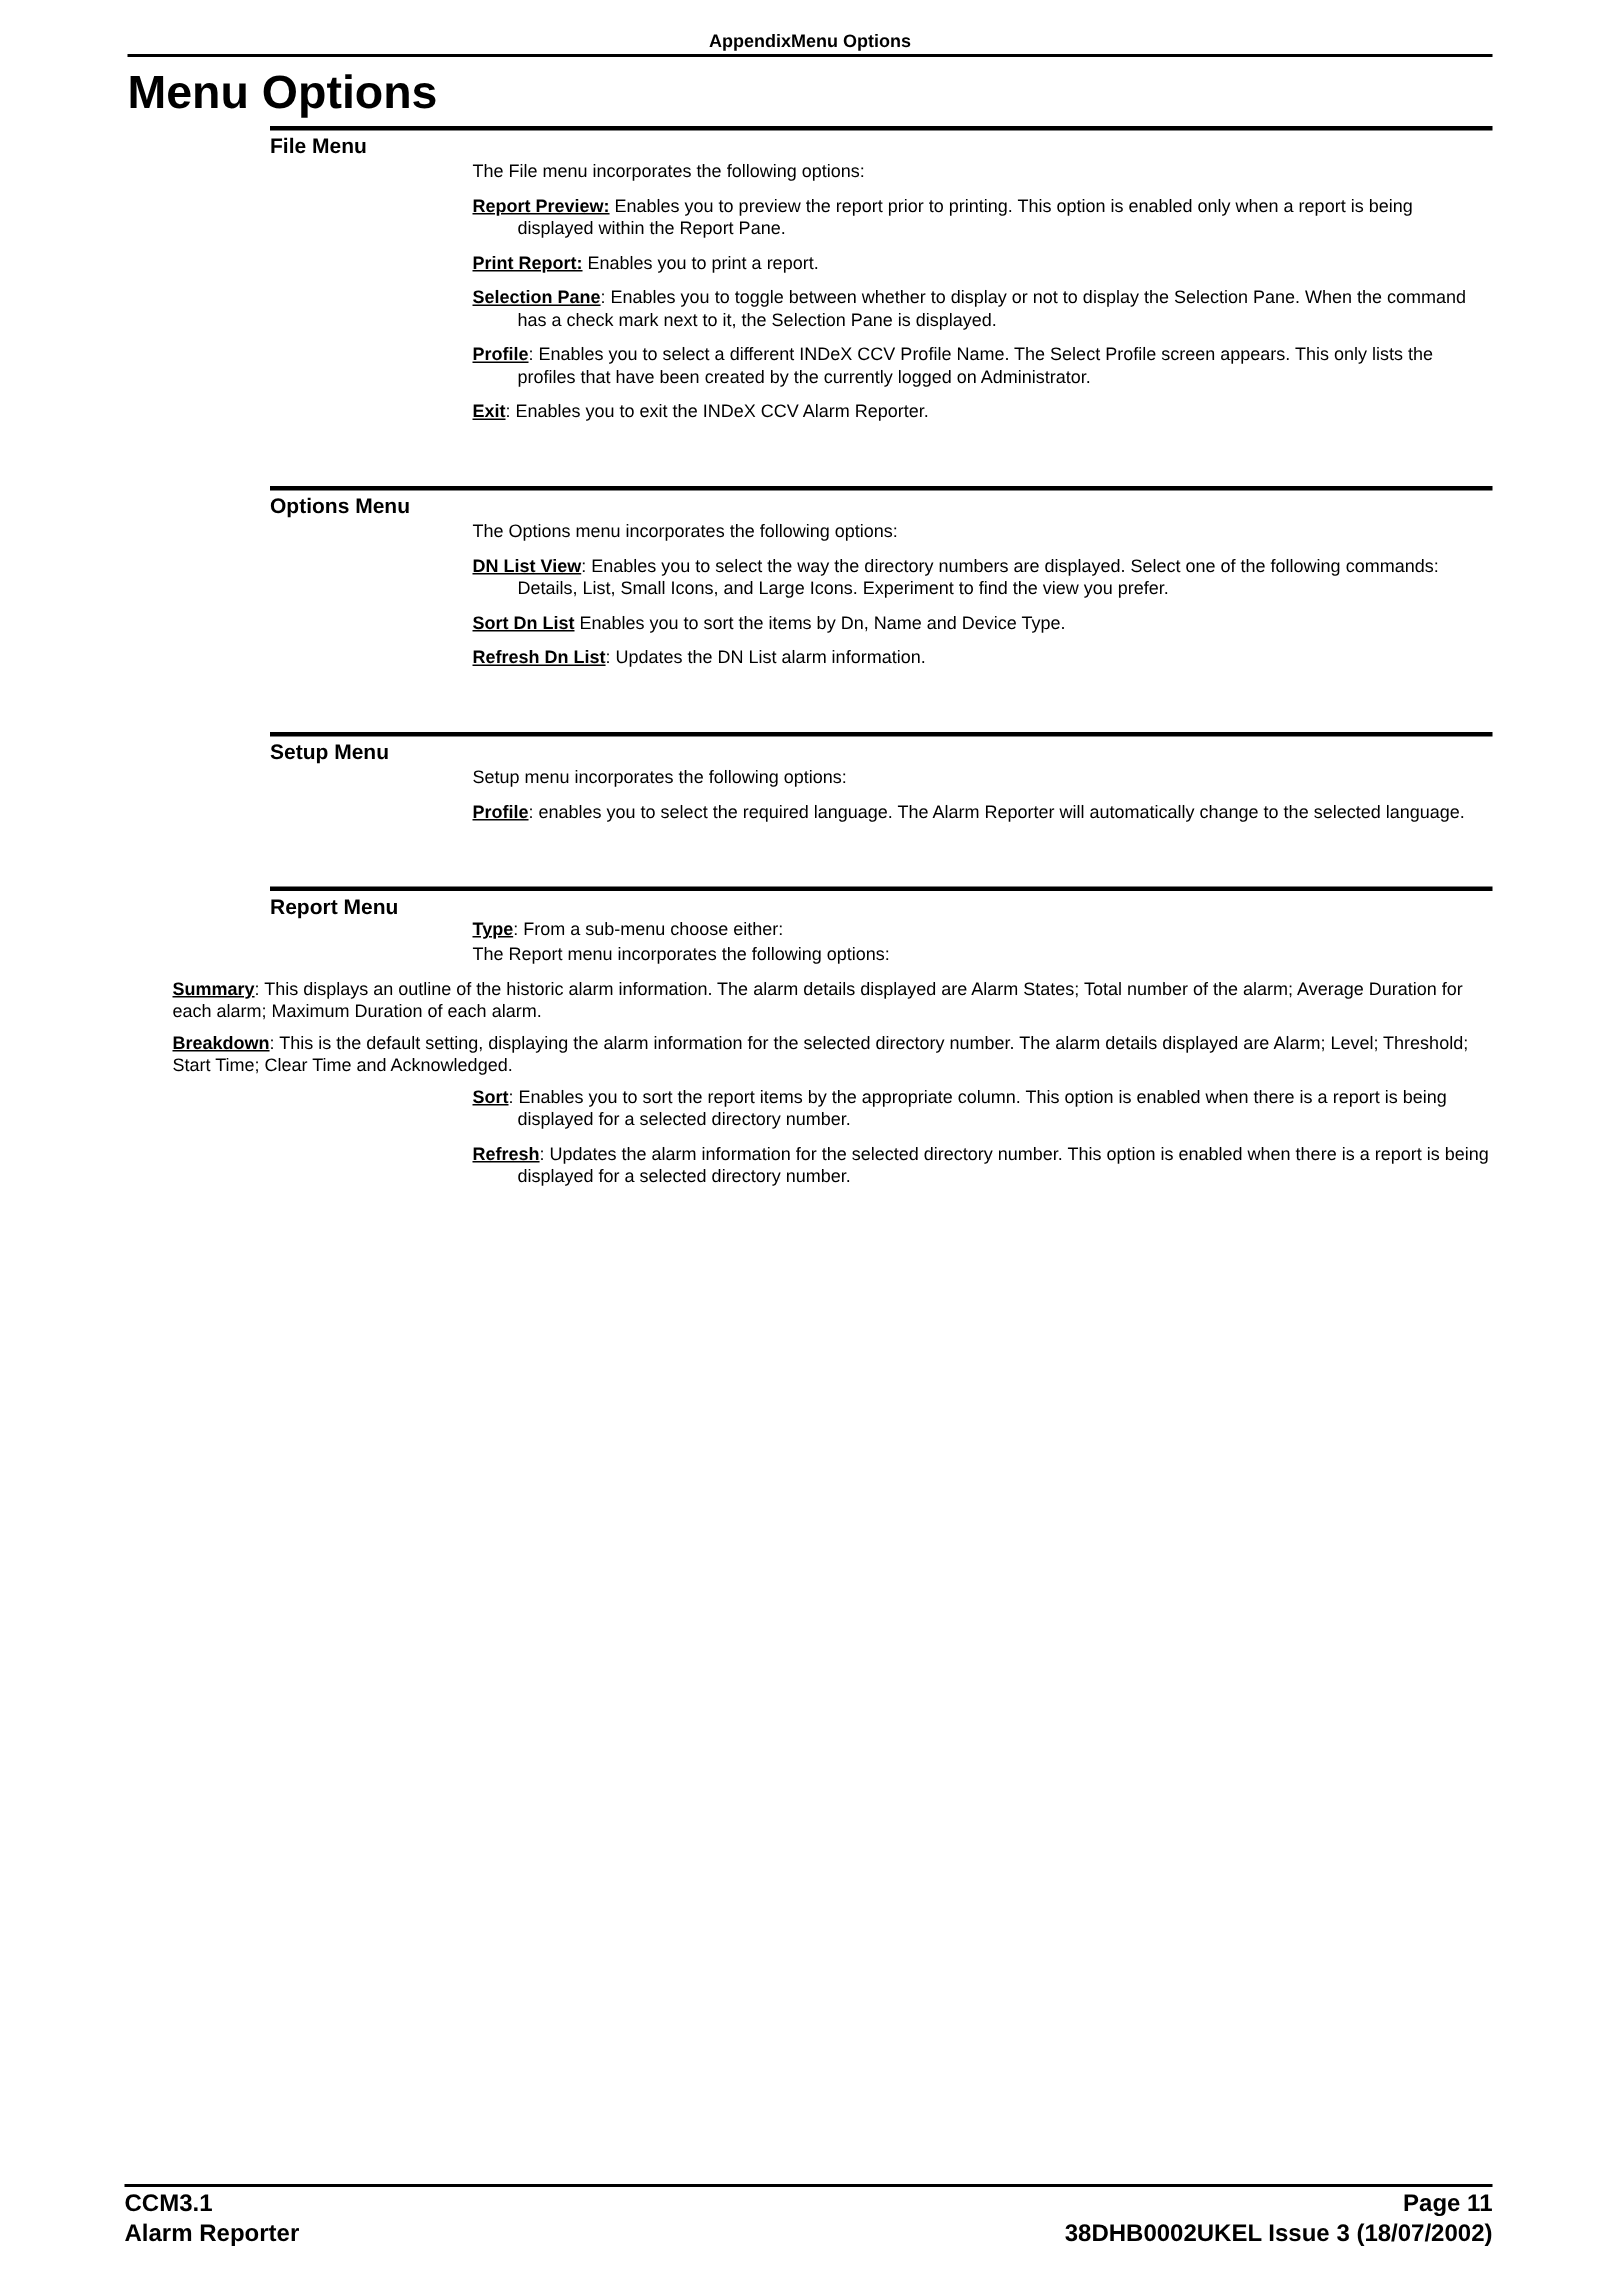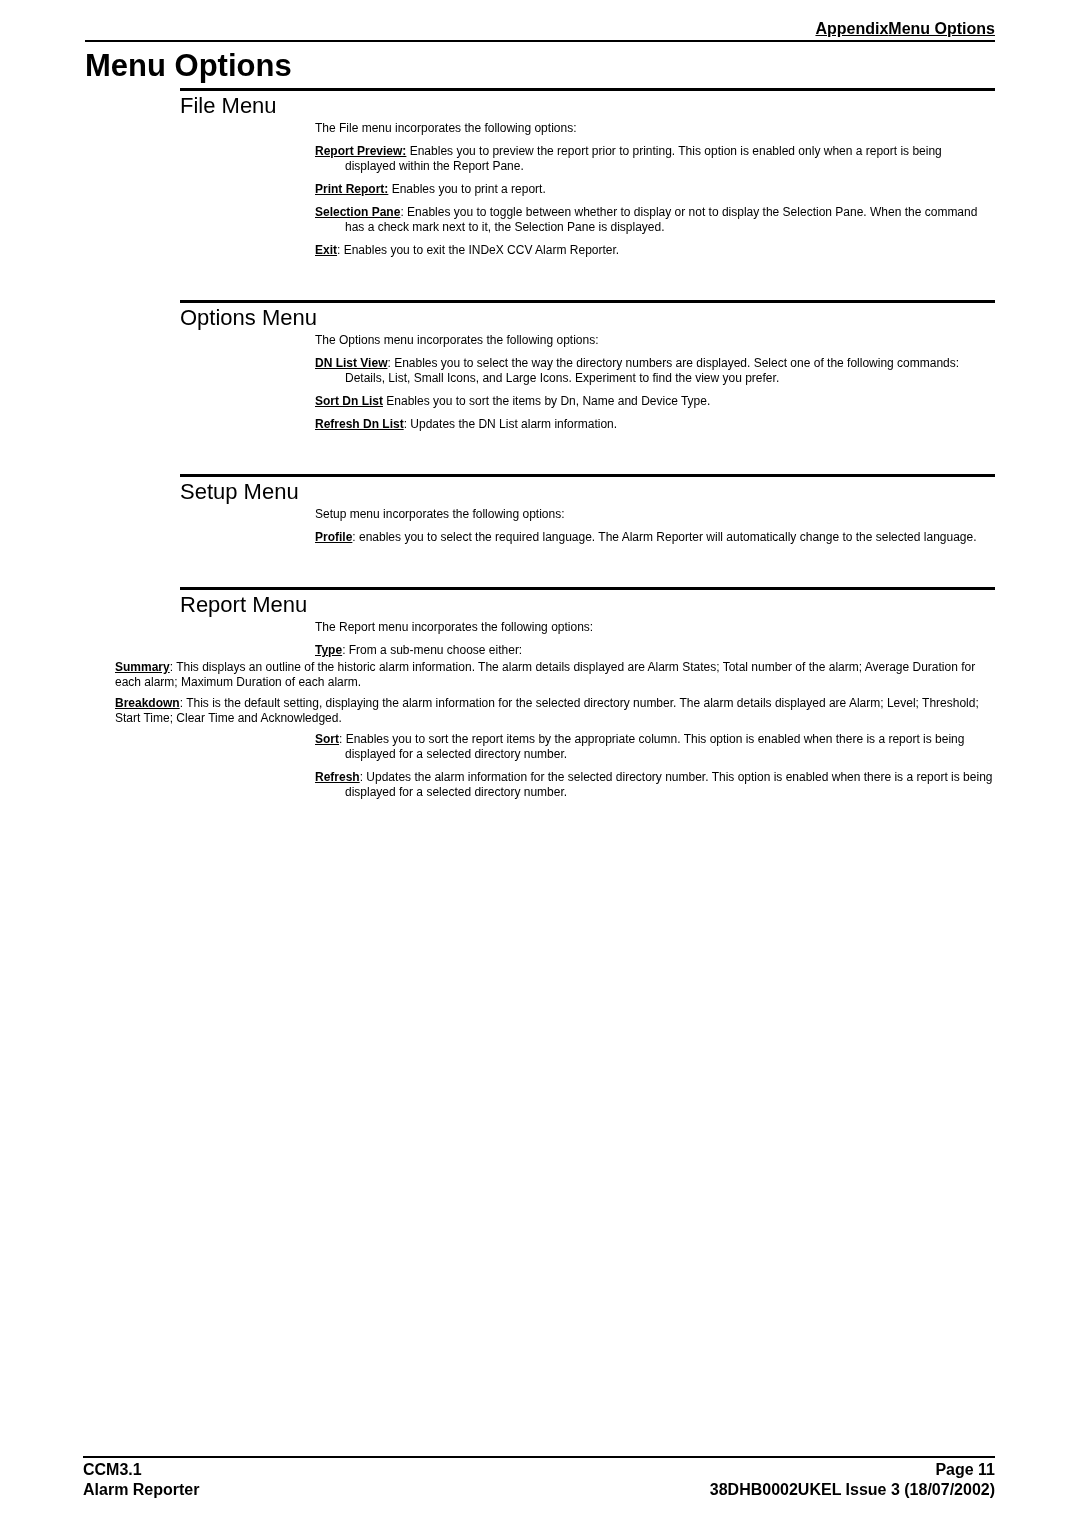--- a/index.html
+++ b/index.html
@@ -11,45 +11,44 @@
       font-family: Arial, Helvetica, sans-serif;
       background: #fff;
       color: #000;
       width: 1080px;
       height: 1528px;
       position: relative;
       padding: 20px 85px 30px 85px;
     }
     .header-row {
       display: flex;
-      justify-content: flex-end;
-      font-size: 16px;
+      justify-content: center;
+      font-size: 12px;
       font-weight: bold;
       padding-bottom: 2px;
       border-bottom: 2px solid #000;
-      text-decoration: underline;
     }
     .main-title {
       font-size: 31px;
       font-weight: bold;
       margin-top: 6px;
       margin-bottom: 2px;
     }
     .section {
       margin-top: 4px;
     }
     .thick-rule {
       border: none;
       border-top: 3px solid #000;
       margin-left: 95px;
       margin-right: 0;
     }
     .section-title {
-      font-size: 22px;
-      font-weight: normal;
+      font-size: 14px;
+      font-weight: bold;
       margin-left: 95px;
       margin-top: 2px;
     }
     .body-text {
       font-size: 12px;
       line-height: 1.25;
       margin-left: 230px;
     }
     .intro {
       margin-top: 2px;
@@ -100,20 +99,21 @@
 
 <h1 class="main-title">Menu Options</h1>
 
 <div class="section">
   <hr class="thick-rule">
   <h2 class="section-title">File Menu</h2>
   <p class="body-text intro">The File menu incorporates the following options:</p>
   <p class="body-text entry"><b>Report Preview:</b><span> Enables you to preview the report prior to printing.  This option is enabled only when a report is being displayed within the Report Pane.</span></p>
   <p class="body-text entry"><b>Print Report:</b><span> Enables you to print a report.</span></p>
   <p class="body-text entry"><b>Selection Pane</b><span>: Enables you to toggle between whether to display or not to display the Selection Pane.  When the command has a check mark next to it, the Selection Pane is displayed.</span></p>
+  <p class="body-text entry"><b>Profile</b><span>: Enables you to select a different INDeX CCV Profile Name.  The Select Profile screen appears.  This only lists the profiles that have been created by the currently logged on Administrator.</span></p>
   <p class="body-text entry"><b>Exit</b><span>: Enables you to exit the INDeX CCV Alarm Reporter.</span></p>
 </div>
 
 <div class="section-gap"></div>
 
 <div class="section">
   <hr class="thick-rule">
   <h2 class="section-title">Options Menu</h2>
   <p class="body-text intro">The Options menu incorporates the following options:</p>
   <p class="body-text entry"><b>DN List View</b><span>: Enables you to select the way the directory numbers are displayed.  Select one of the following commands: Details, List, Small Icons, and Large Icons.  Experiment to find the view you prefer.</span></p>
@@ -128,22 +128,22 @@
   <h2 class="section-title">Setup Menu</h2>
   <p class="body-text intro">Setup menu incorporates the following options:</p>
   <p class="body-text entry"><b>Profile</b><span>: enables you to select the required language.  The Alarm Reporter will automatically change to the selected language.</span></p>
 </div>
 
 <div class="section-gap"></div>
 
 <div class="section">
   <hr class="thick-rule">
   <h2 class="section-title">Report Menu</h2>
+  <p class="body-text entry" style="margin-bottom:2px;"><b>Type</b><span>: From a sub-menu choose either:</span></p>
   <p class="body-text intro">The Report menu incorporates the following options:</p>
-  <p class="body-text entry" style="margin-bottom:2px;"><b>Type</b><span>: From a sub-menu choose either:</span></p>
   <p class="body-text sub-entry"><b>Summary</b><span>: This displays an outline of the historic alarm information.  The alarm details displayed are Alarm States; Total number of the alarm; Average Duration for each alarm; Maximum Duration of each alarm.</span></p>
   <p class="body-text sub-entry"><b>Breakdown</b><span>: This is the default setting, displaying the alarm information for the selected directory number.  The alarm details displayed are Alarm; Level; Threshold; Start Time; Clear Time and Acknowledged.</span></p>
   <p class="body-text entry"><b>Sort</b><span>: Enables you to sort the report items by the appropriate column.  This option is enabled when there is a report is being displayed for a selected directory number.</span></p>
   <p class="body-text entry"><b>Refresh</b><span>: Updates the alarm information for the selected directory number.  This option is enabled when there is a report is being displayed for a selected directory number.</span></p>
 </div>
 
 <div class="footer">
   <hr class="footer-rule">
   <div class="footer-row">
     <span>CCM3.1</span>

